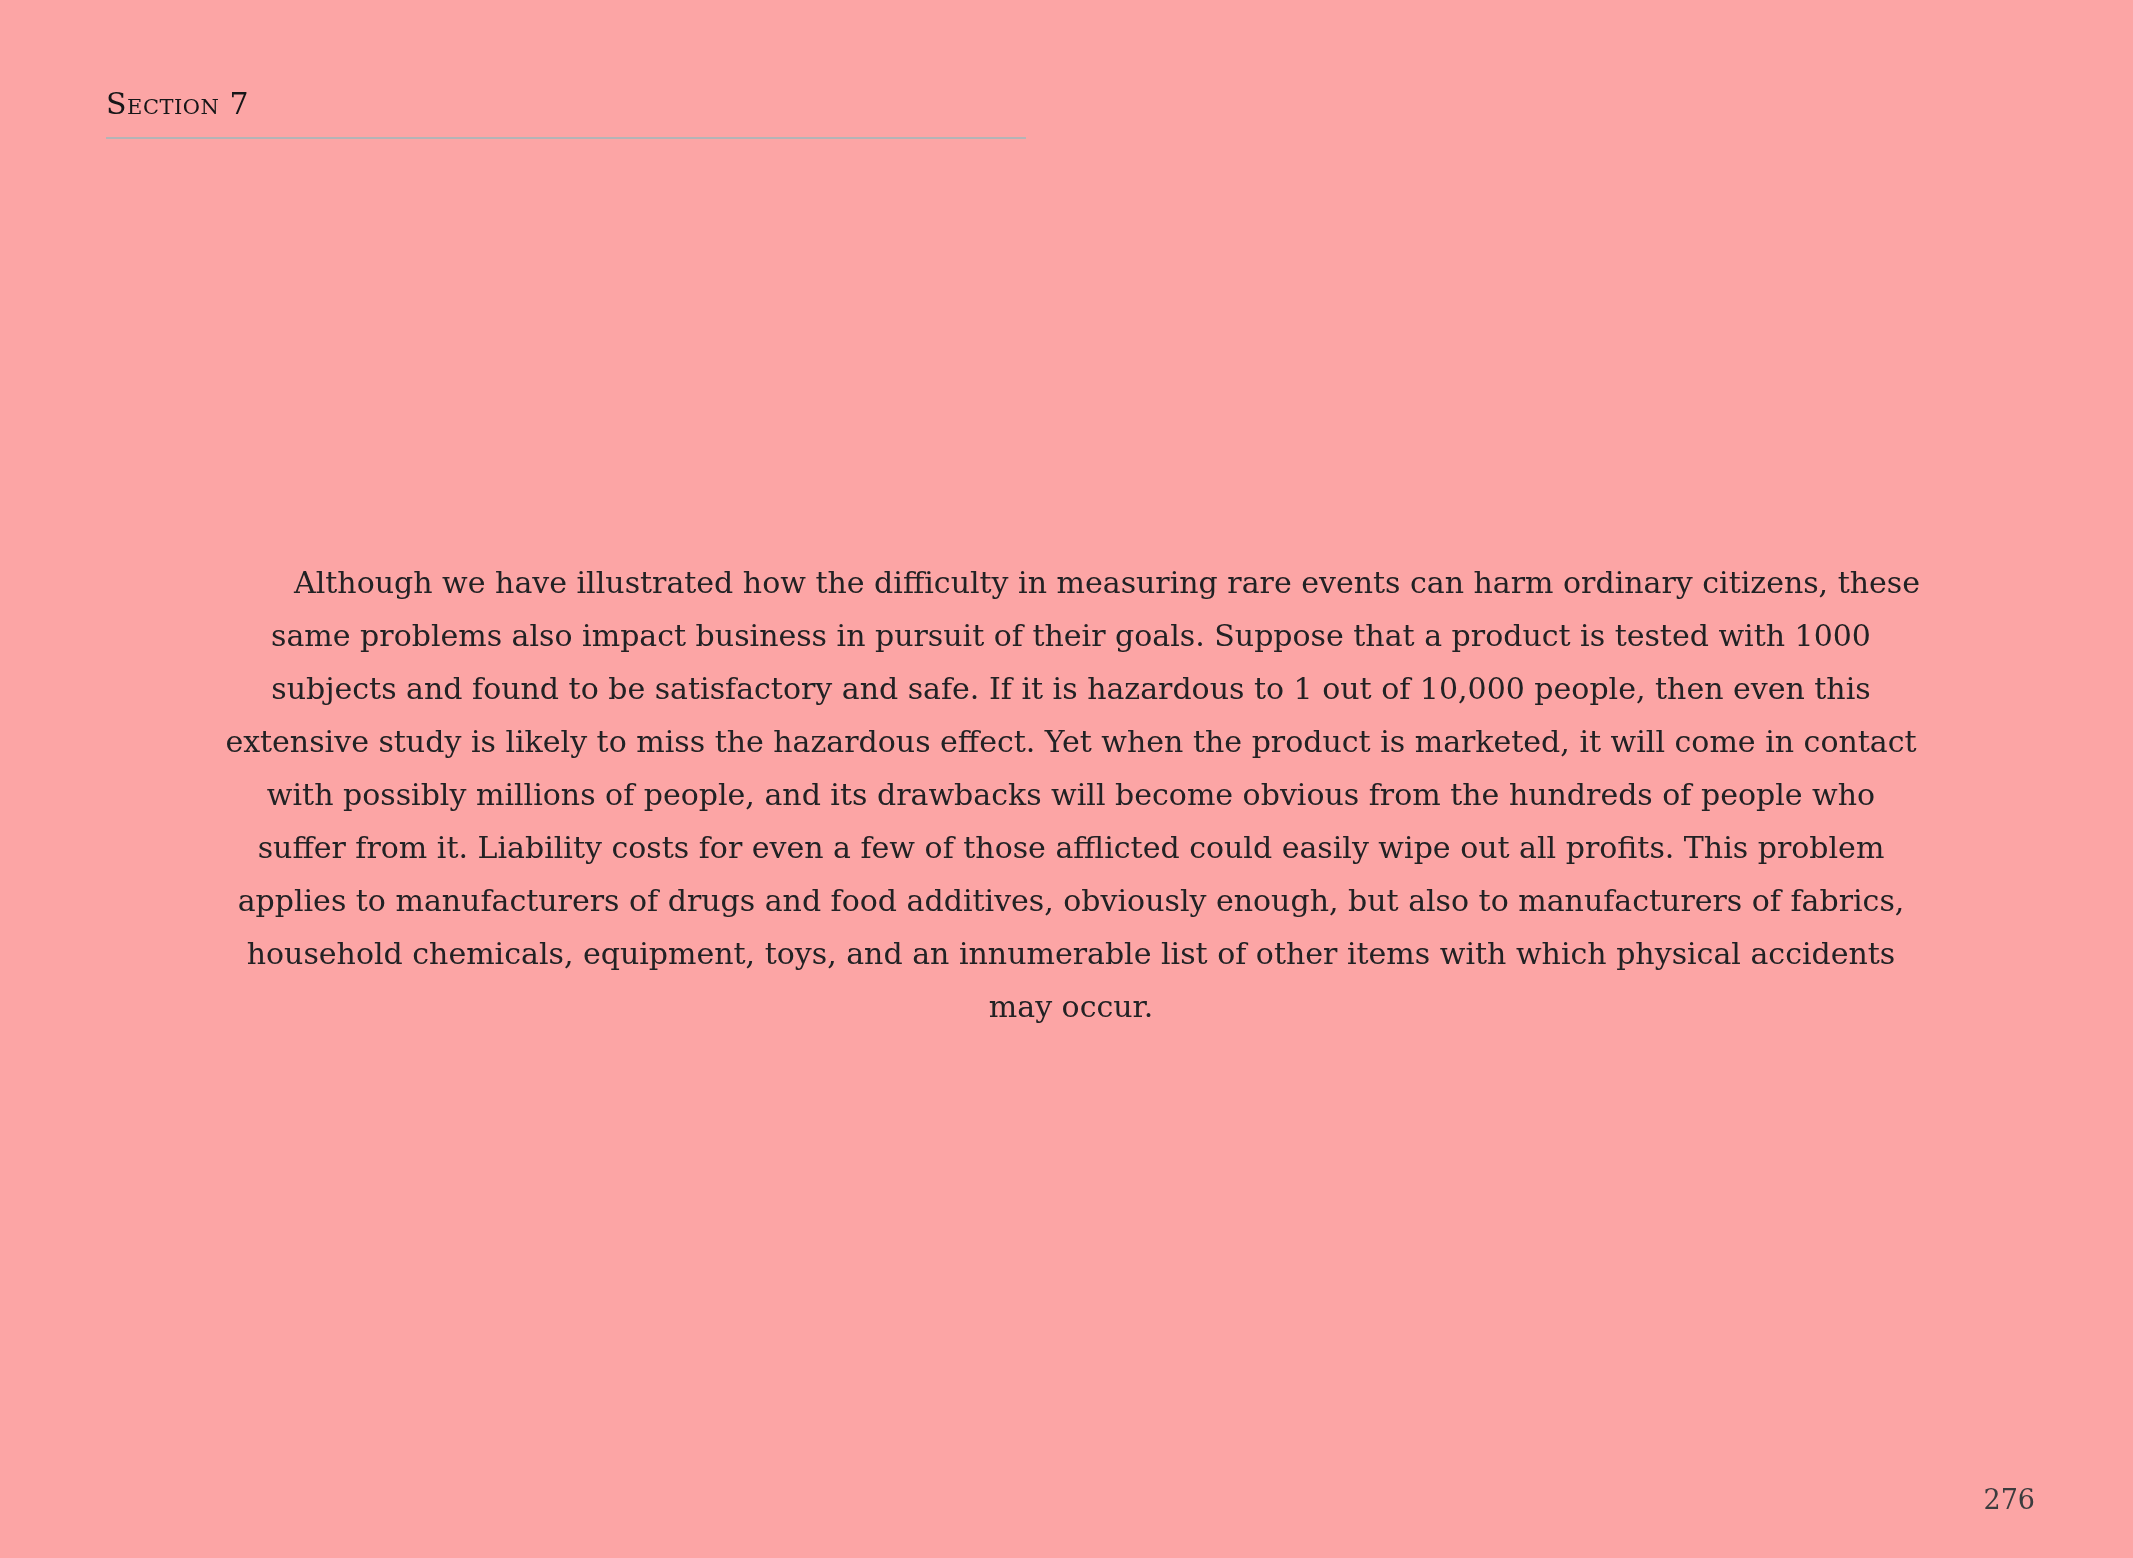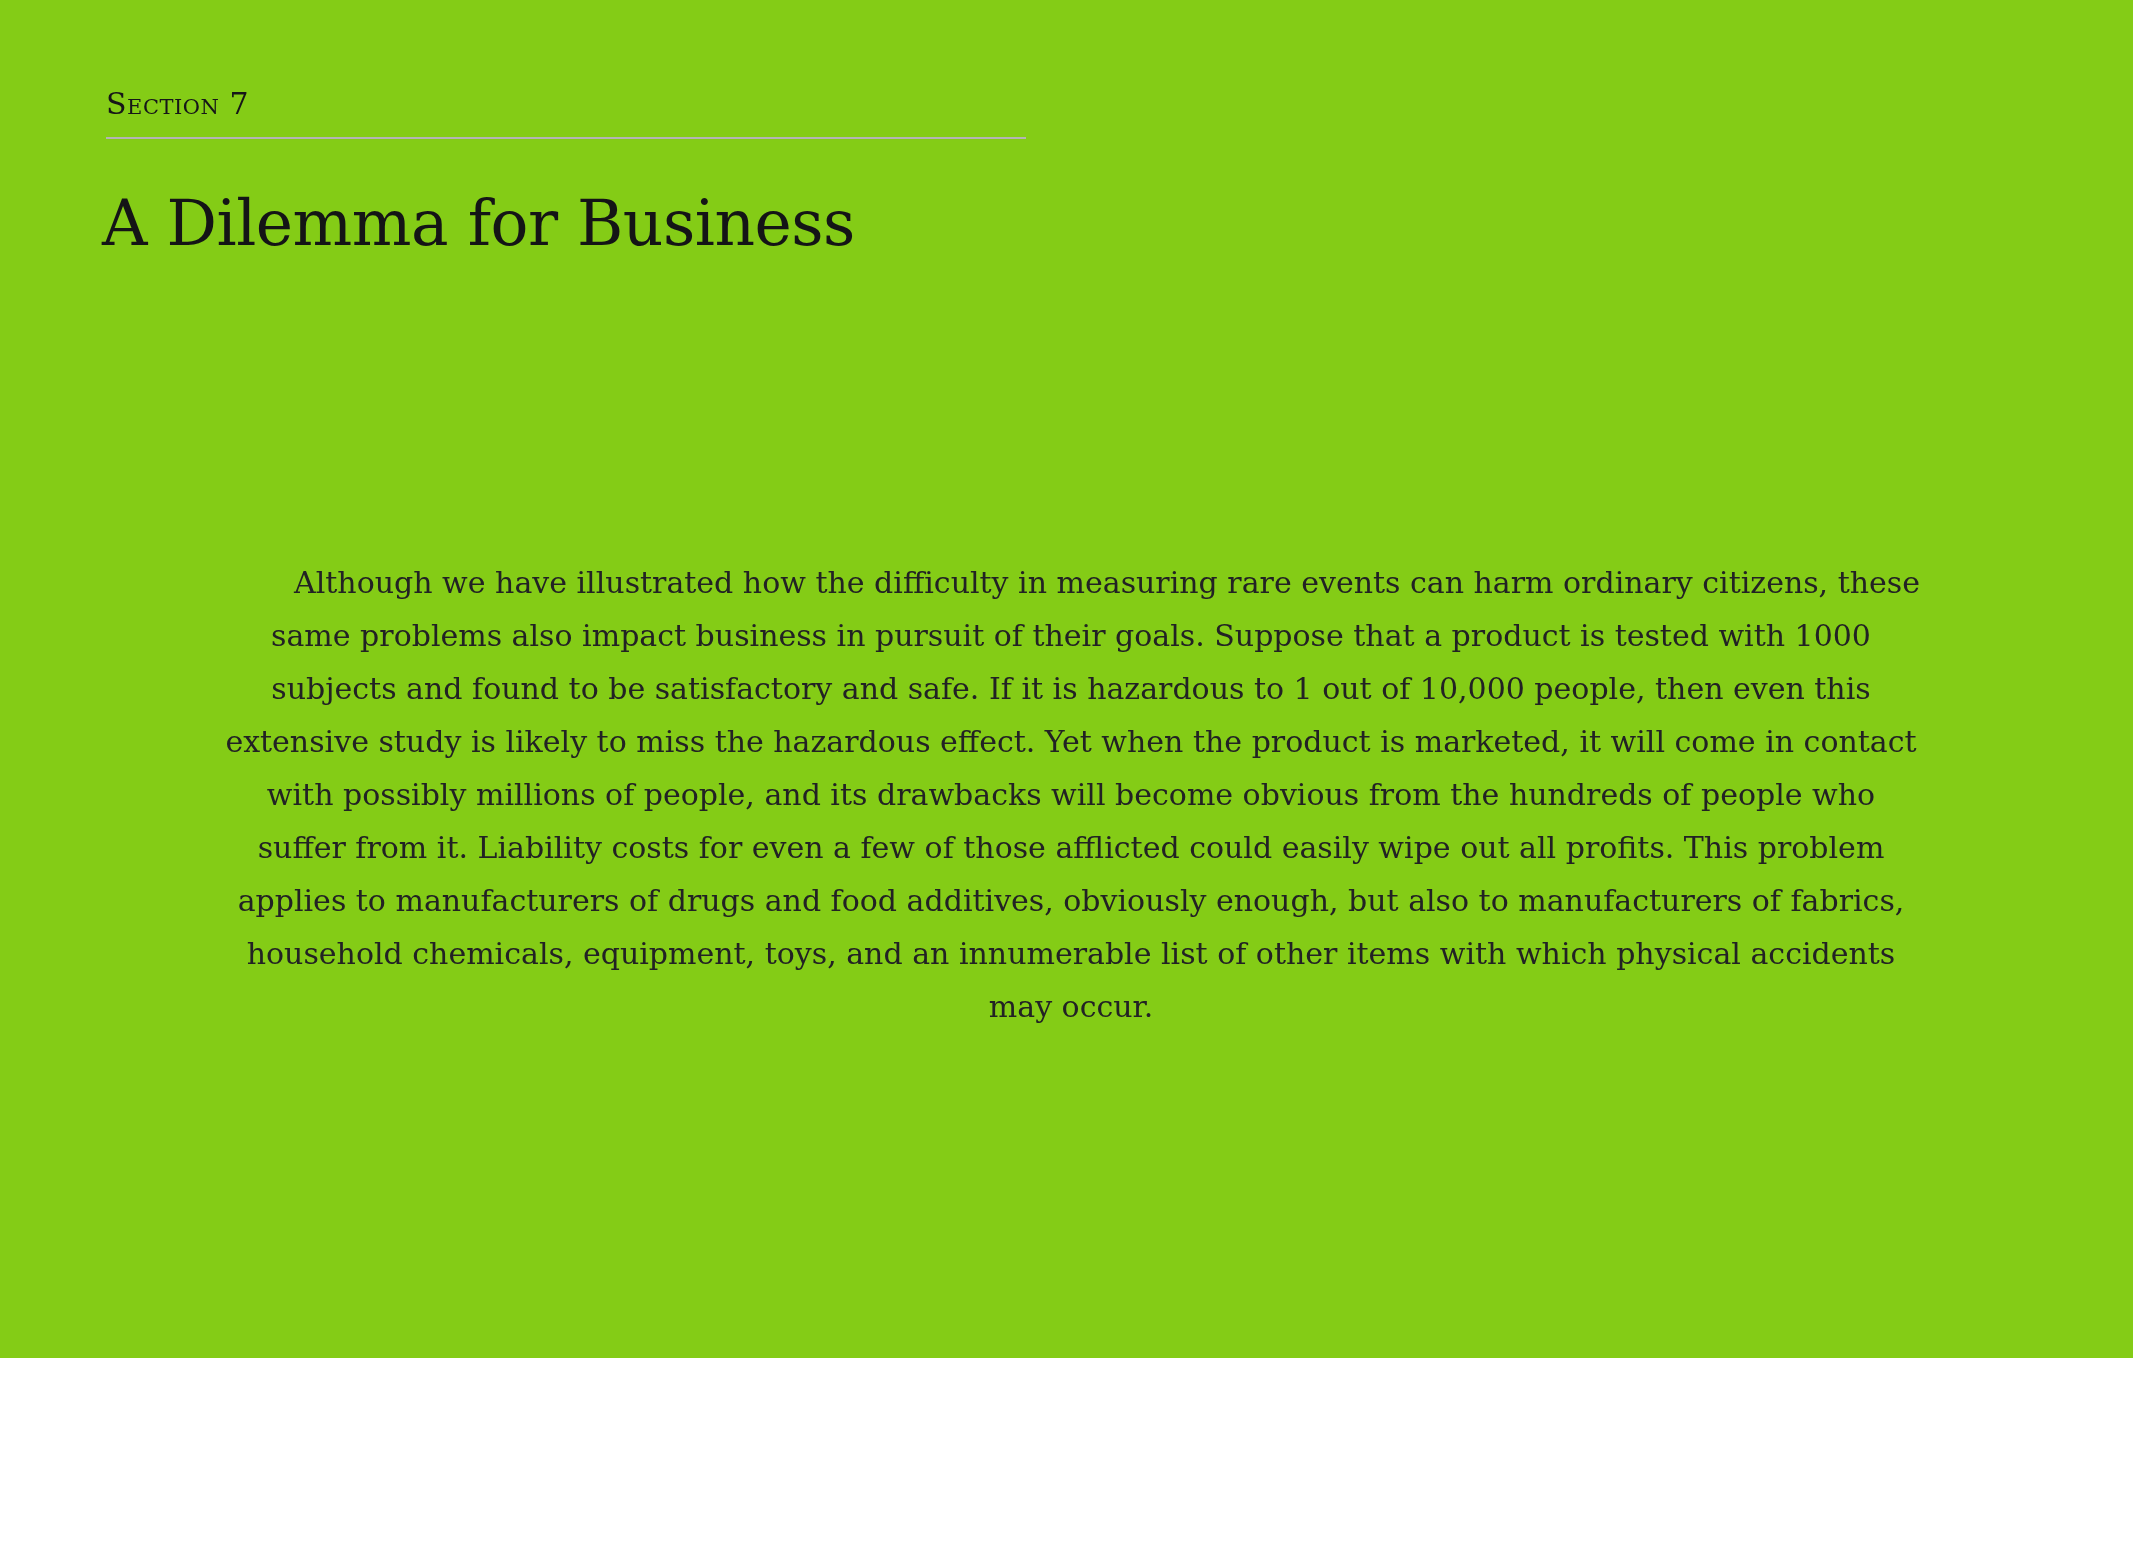--- a/index.html
+++ b/index.html
@@ -3,22 +3,22 @@
 <meta charset="utf-8">
 <style>
   html, body {
     margin: 0;
     padding: 0;
     background: #ffffff;
   }
   .page {
     position: relative;
     width: 2133px;
-    height: 1358px;
-    background: #84cc16;
+    height: 1558px;
+    background: #fca5a5;
     overflow: hidden;
     font-family: "DejaVu Serif", "Liberation Serif", serif;
     color: #1d1d1f;
   }
   .section-label {
     position: absolute;
     left: 106px;
     top: 86px;
     font-size: 30px;
     line-height: 36px;
@@ -68,19 +68,18 @@
 </style>
 </head>
 <body>
 
 <div class="page">
 
   <div class="section-label">Section 7</div>
 
   <div class="section-rule"></div>
 
-  <h1 class="chapter-title">A Dilemma for Business</h1>
 
   <p class="body-paragraph">Although we have illustrated how the difficulty in measuring rare events can harm ordinary citizens, these same problems also impact business in pursuit of their goals. Suppose that a product is tested with 1000 subjects and found to be satisfactory and safe. If it is hazardous to 1 out of 10,000 people, then even this extensive study is likely to miss the hazardous effect. Yet when the product is marketed, it will come in contact with possibly millions of people, and its drawbacks will become obvious from the hundreds of people who suffer from it. Liability costs for even a few of those afflicted could easily wipe out all profits. This problem applies to manufacturers of drugs and food additives, obviously enough, but also to manufacturers of fabrics, household chemicals, equipment, toys, and an innumerable list of other items with which physical accidents may occur.</p>
 
   <div class="page-number">276</div>
 
 </div>
 
 </body></html>

